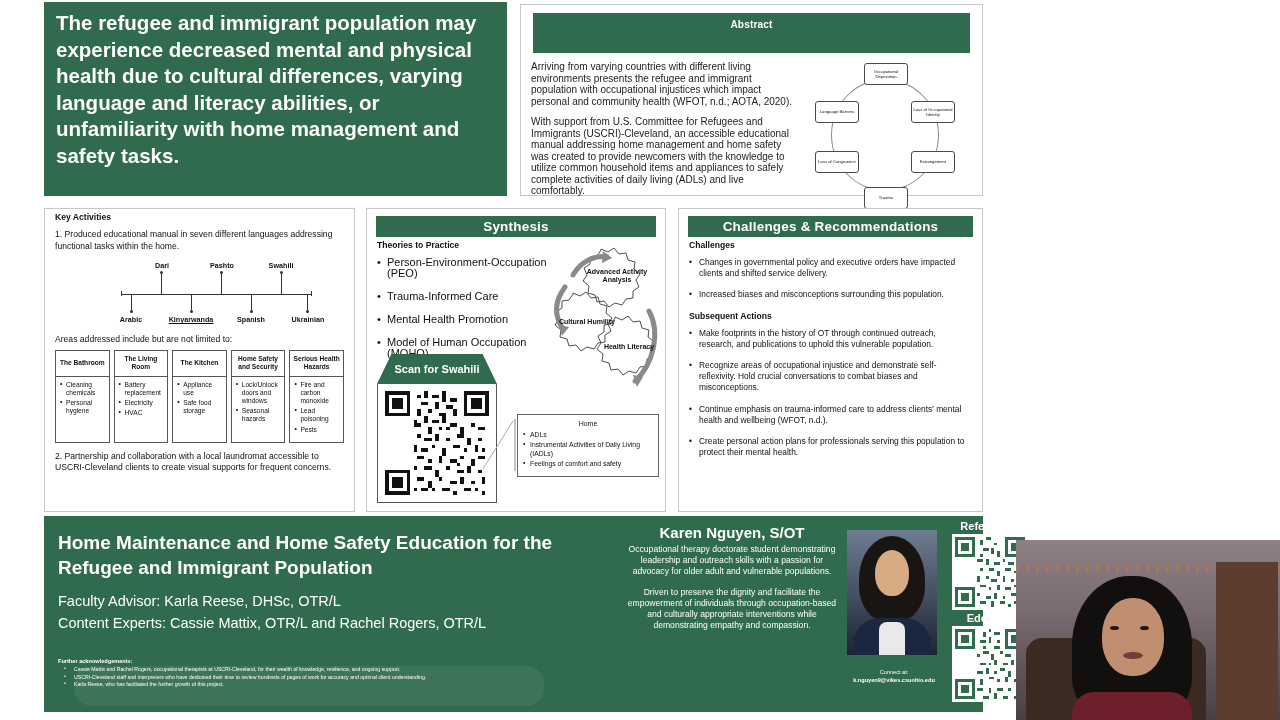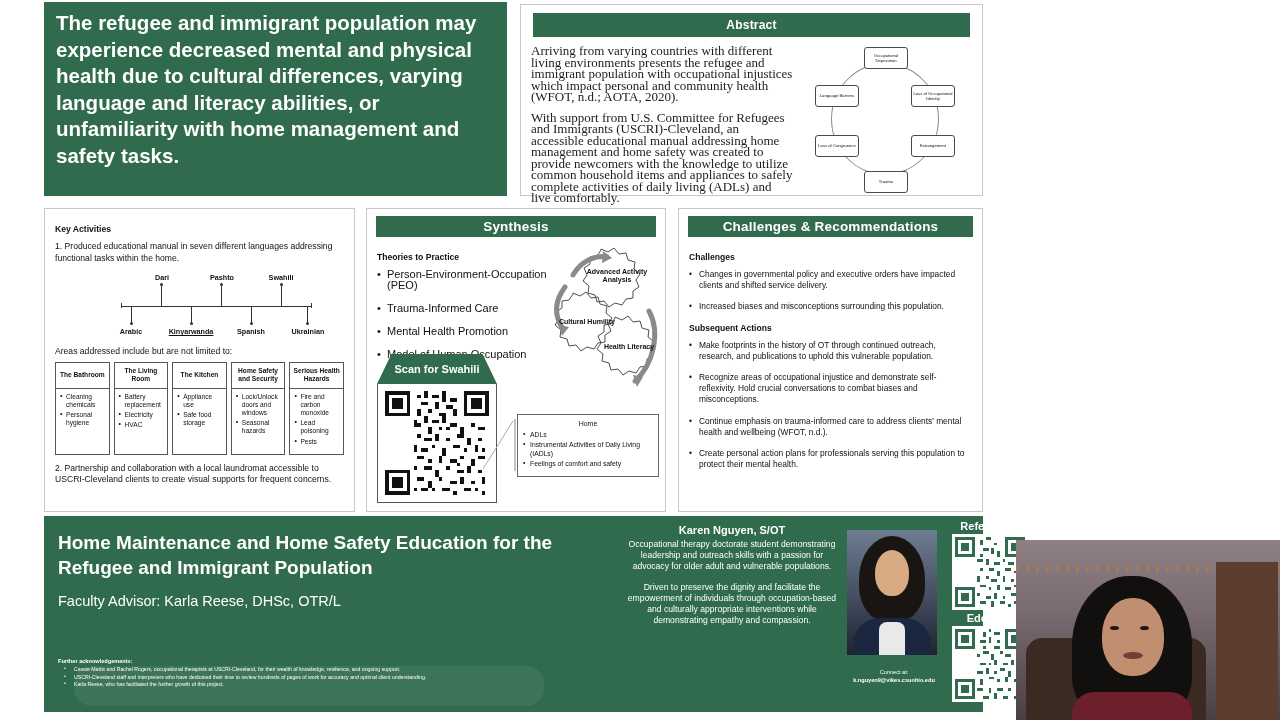--- a/index.html
+++ b/index.html
@@ -30,23 +30,23 @@
   
   #problem {
     position: absolute; left: 44px; top: 2px; width: 463px; height: 194px;
     background: #2f6b4c; color: #fff;
     padding: 8px 28px 8px 12px;
   }
   #problem .ptext { font-size: 20.5px; line-height: 26.5px; font-weight: bold; }
 
   
   #abstract { position: absolute; left: 520px; top: 4px; width: 463px; height: 192px; }
-  #abstract .band { margin: 8px 12px 0 12px; height: 24px; line-height: 24px; font-size: 12px; }
+  #abstract .band { margin: 8px 12px 0 12px; height: 40px; line-height: 24px; font-size: 10px; }
   #abstract .body { display: flex; padding: 8px 10px 0 10px; }
-  #abstract .col-text { width: 265px; font-size: 13px; line-height: 11.5px; color: #1c1c1c; font-family: Liberation Serif, serif; }
+  #abstract .col-text { width: 265px; font-size: 10px; line-height: 11.5px; color: #1c1c1c; }
   #abstract .col-text p { margin-bottom: 9px; }
   #abstract .col-fig { flex: 1; position: relative; }
 
   
   .cycle { position: relative; width: 175px; height: 150px; margin-left: 4px; }
   .cycle .ring {
     position: absolute; left: 34px; top: 18px; width: 108px; height: 112px;
     border: 1px solid #8d8d8d; border-radius: 50%;
   }
   .cycle .node {
@@ -58,21 +58,21 @@
   .n0 { left: 67px;  top: 2px;  }
   .n1 { left: 114px; top: 40px; }
   .n2 { left: 114px; top: 90px; }
   .n3 { left: 67px;  top: 126px;}
   .n4 { left: 18px;  top: 90px; }
   .n5 { left: 18px;  top: 40px; }
 
   
   .panel { position: absolute; top: 208px; height: 304px; }
   .panel .band { margin: 7px 9px 0 9px; height: 21px; line-height: 21px; font-size: 13.5px; }
-  .panel .inner { padding: 3px 10px 0 10px; margin-top: 12px; }
+  .panel .inner { padding: 3px 10px 0 10px; }
 
   #panel-exp { left: 44px; width: 311px; }
   #panel-syn { left: 366px; width: 300px; }
   #panel-chal { left: 678px; width: 305px; }
 
   .h-sub { font-size: 8.6px; font-weight: bold; color: #111; margin-bottom: 7px; }
   .p-num { font-size: 8.6px; line-height: 11.5px; color: #111; }
 
   
   .langtree { position: relative; height: 72px; margin: 6px 0 4px 0; }
@@ -131,21 +131,21 @@
   #fadvisors { position: absolute; left: 14px; top: 74px; width: 540px; font-size: 14.5px; line-height: 22px; }
   #ack { position: absolute; left: 14px; top: 142px; width: 470px; }
   #ack .ack-h { font-size: 5.6px; font-weight: bold; margin-bottom: 2px; }
   #ack ul { list-style: none; }
   #ack li { font-size: 5.2px; line-height: 7.6px; padding-left: 16px; position: relative; }
   #ack li:before { content: "•"; position: absolute; left: 6px; top: -1px; }
   #ackpanel { position: absolute; left: 30px; top: 150px; width: 470px; height: 40px;
               background: rgba(255,255,255,.07); border-radius: 18px; }
 
   #bio { position: absolute; left: 578px; top: 8px; width: 220px; text-align: center; }
-  #bio .bname { font-size: 11px; font-weight: bold; margin-bottom: 3px; }
+  #bio .bname { font-size: 15px; font-weight: bold; margin-bottom: 3px; }
   #bio .bp { font-size: 8.6px; line-height: 11px; margin-bottom: 10px; }
 
   #headshot { position: absolute; left: 803px; top: 14px; width: 90px; height: 125px;
               background: linear-gradient(180deg,#6f7d92 0%, #4a5668 45%, #1d2330 100%);
               overflow: hidden; }
   #headshot .hair { position:absolute; left:12px; top:6px; width:66px; height:86px; border-radius:50% 50% 42% 42%; background:#181513; }
   #headshot .face { position:absolute; left:28px; top:20px; width:34px; height:46px; border-radius:50% 50% 46% 46%; background:#d8ab84; }
   #headshot .torso { position:absolute; left:6px; top:88px; width:78px; height:40px; border-radius:26px 26px 0 0; background:#1b2740; }
   #headshot .shirt { position:absolute; left:32px; top:92px; width:26px; height:36px; background:#e9e9ea; border-radius:8px 8px 0 0; }
 
@@ -464,20 +464,21 @@
           <li>Continue emphasis on trauma-informed care to address clients' mental health and wellbeing (WFOT, n.d.).</li>
           <li>Create personal action plans for professionals serving this population to protect their mental health.</li>
         </ul>
       </div>
     </div>
 
     <div id="footer">
       <div id="ftitle">Home Maintenance and Home Safety Education for the Refugee and Immigrant Population</div>
       <div id="fadvisors">
         <div>Faculty Advisor: Karla Reese, DHSc, OTR/L</div>
+        <div>Content Experts: Cassie Mattix, OTR/L and Rachel Rogers, OTR/L</div>
       </div>
 
       <div id="ackpanel"></div>
       <div id="ack">
         <div class="ack-h">Further acknowledgements:</div>
         <ul>
           <li>Cassie Mattix and Rachel Rogers, occupational therapists at USCRI-Cleveland, for their wealth of knowledge, resilience, and ongoing support.</li>
           <li>USCRI-Cleveland staff and interpreters who have dedicated their time to review hundreds of pages of work for accuracy and optimal client understanding.</li>
           <li>Karla Reese, who has facilitated the further growth of this project.</li>
         </ul>

